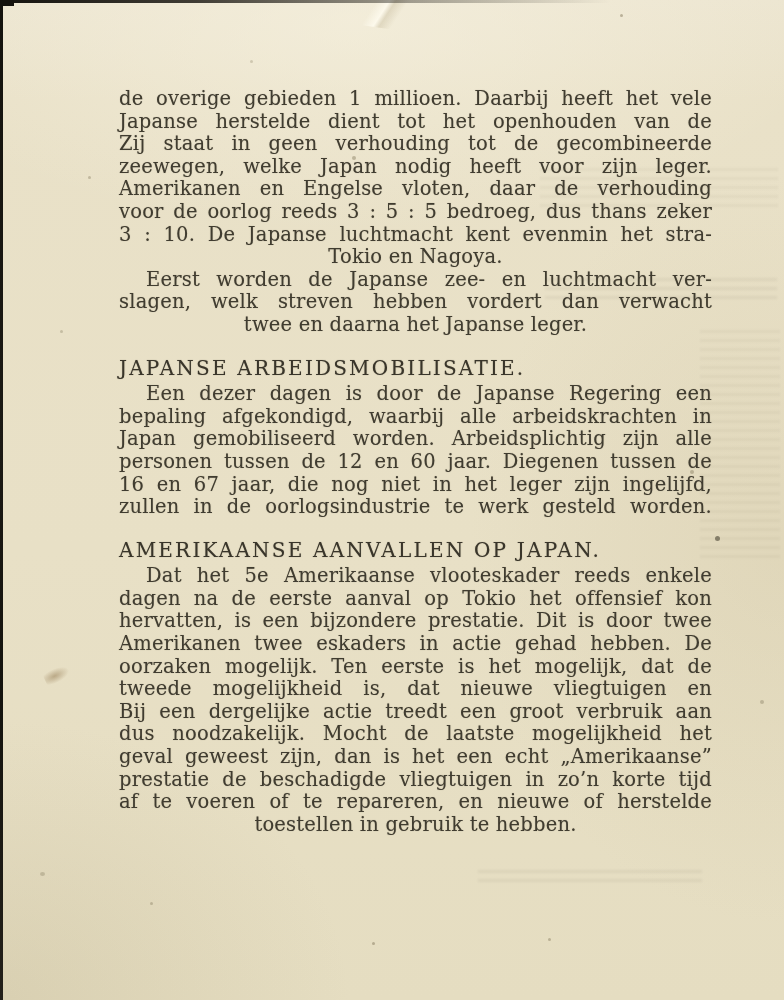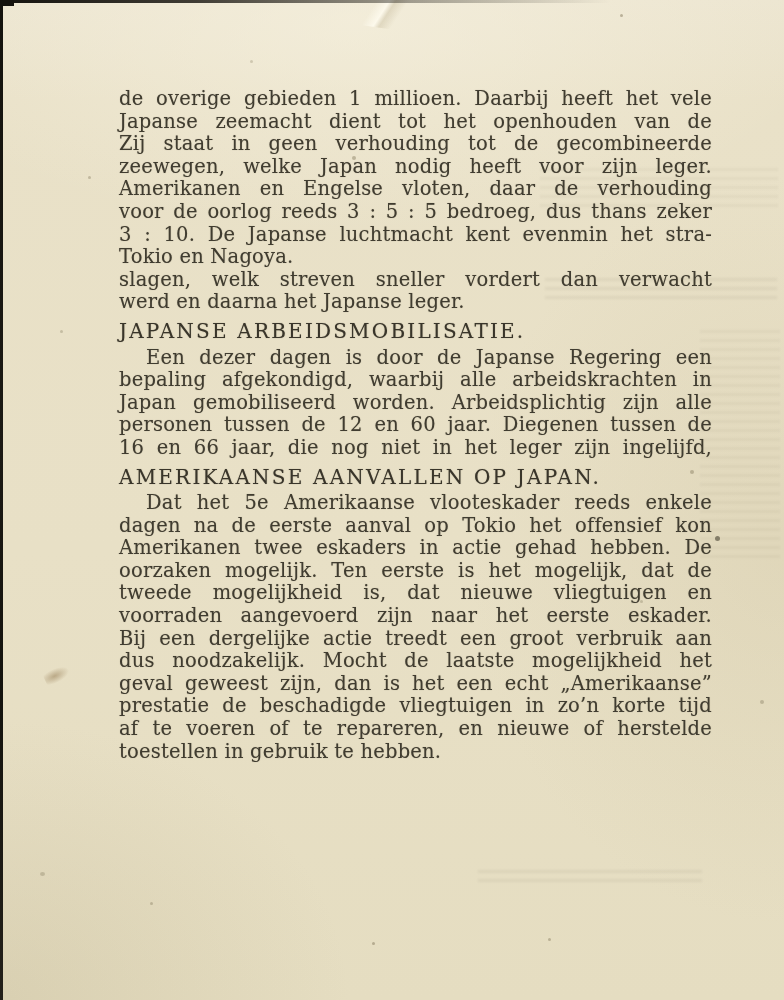--- a/index.html
+++ b/index.html
@@ -30,25 +30,25 @@
   .corner-blob { position: absolute; left: 0; top: 0; width: 14px; height: 6px; background: #14130e; z-index: 6; }
 
   .text-block {
     position: absolute; left: 119px; top: 88px; width: 593px;
     color: #403c30;
     font-size: 19.5px; line-height: 22.6px;
     letter-spacing: 0.2px;
     text-shadow: 0 0 1px rgba(62,56,40,0.35);
   }
   .paragraph { margin: 0; }
-  .line { white-space: nowrap; text-align: left; }
+  .line { white-space: nowrap; text-align: center; }
   .line.j { white-space: normal; text-align: justify; text-align-last: justify; }
   .line.indent { padding-left: 27px; }
   .heading {
-    margin: 6px 0 4px 0;
+    margin: 20px 0 4px 0;
     font-size: 20px; letter-spacing: 2.2px;
     color: #39352a;
     text-shadow: 0 0 1px rgba(50,45,32,0.45);
     white-space: nowrap;
   }
 
   
   .speck { position: absolute; border-radius: 50%; background: #857a5e; z-index: 2; }
   .stain {
     position: absolute; left: 44px; top: 668px; width: 26px; height: 14px;
@@ -89,48 +89,50 @@
   <div class="speck" style="left:760px; top:700px; width:4px; height:4px; opacity:.4;"></div>
   <div class="speck" style="left:60px; top:330px; width:3px; height:3px; opacity:.35;"></div>
   <div class="speck" style="left:40px; top:872px; width:5px; height:4px; opacity:.35;"></div>
   <div class="speck" style="left:470px; top:620px; width:3px; height:3px; opacity:.3;"></div>
   <div class="speck" style="left:640px; top:600px; width:3px; height:3px; opacity:.35;"></div>
   <div class="speck" style="left:250px; top:60px; width:3px; height:3px; opacity:.3;"></div>
 
   <div class="text-block">
       <div class="paragraph">
         <div class="line j">de overige gebieden 1 millioen. Daarbij heeft het vele</div>
-        <div class="line j">Japanse zeemacht dient tot het openhouden van de</div>
+        <div class="line j">Japanse herstelde dient tot het openhouden van de</div>
         <div class="line j">Zij staat in geen verhouding tot de gecombineerde</div>
         <div class="line j">zeewegen, welke Japan nodig heeft voor zijn leger.</div>
         <div class="line j">Amerikanen en Engelse vloten, daar de verhouding</div>
         <div class="line j">voor de oorlog reeds 3 : 5 : 5 bedroeg, dus thans zeker</div>
         <div class="line j">3 : 10. De Japanse luchtmacht kent evenmin het stra-</div>
         <div class="line">Tokio en Nagoya.</div>
       </div>
       <div class="paragraph">
-        <div class="line j">slagen, welk streven sneller vordert dan verwacht</div>
-        <div class="line">werd en daarna het Japanse leger.</div>
+        <div class="line j indent">Eerst worden de Japanse zee- en luchtmacht ver-</div>
+        <div class="line j">slagen, welk streven hebben vordert dan verwacht</div>
+        <div class="line">twee en daarna het Japanse leger.</div>
       </div>
       <div class="heading">JAPANSE ARBEIDSMOBILISATIE.</div>
       <div class="paragraph">
         <div class="line j indent">Een dezer dagen is door de Japanse Regering een</div>
         <div class="line j">bepaling afgekondigd, waarbij alle arbeidskrachten in</div>
         <div class="line j">Japan gemobiliseerd worden. Arbeidsplichtig zijn alle</div>
         <div class="line j">personen tussen de 12 en 60 jaar. Diegenen tussen de</div>
-        <div class="line j">16 en 66 jaar, die nog niet in het leger zijn ingelijfd,</div>
+        <div class="line j">16 en 67 jaar, die nog niet in het leger zijn ingelijfd,</div>
+        <div class="line j">zullen in de oorlogsindustrie te werk gesteld worden.</div>
       </div>
       <div class="heading">AMERIKAANSE AANVALLEN OP JAPAN.</div>
       <div class="paragraph">
         <div class="line j indent">Dat het 5e Amerikaanse vlooteskader reeds enkele</div>
         <div class="line j">dagen na de eerste aanval op Tokio het offensief kon</div>
+        <div class="line j">hervatten, is een bijzondere prestatie. Dit is door twee</div>
         <div class="line j">Amerikanen twee eskaders in actie gehad hebben. De</div>
         <div class="line j">oorzaken mogelijk. Ten eerste is het mogelijk, dat de</div>
         <div class="line j">tweede mogelijkheid is, dat nieuwe vliegtuigen en</div>
-        <div class="line j">voorraden aangevoerd zijn naar het eerste eskader.</div>
         <div class="line j">Bij een dergelijke actie treedt een groot verbruik aan</div>
         <div class="line j">dus noodzakelijk. Mocht de laatste mogelijkheid het</div>
         <div class="line j">geval geweest zijn, dan is het een echt „Amerikaanse”</div>
         <div class="line j">prestatie de beschadigde vliegtuigen in zo’n korte tijd</div>
         <div class="line j">af te voeren of te repareren, en nieuwe of herstelde</div>
         <div class="line">toestellen in gebruik te hebben.</div>
       </div>
     </div>
 </div>
 

